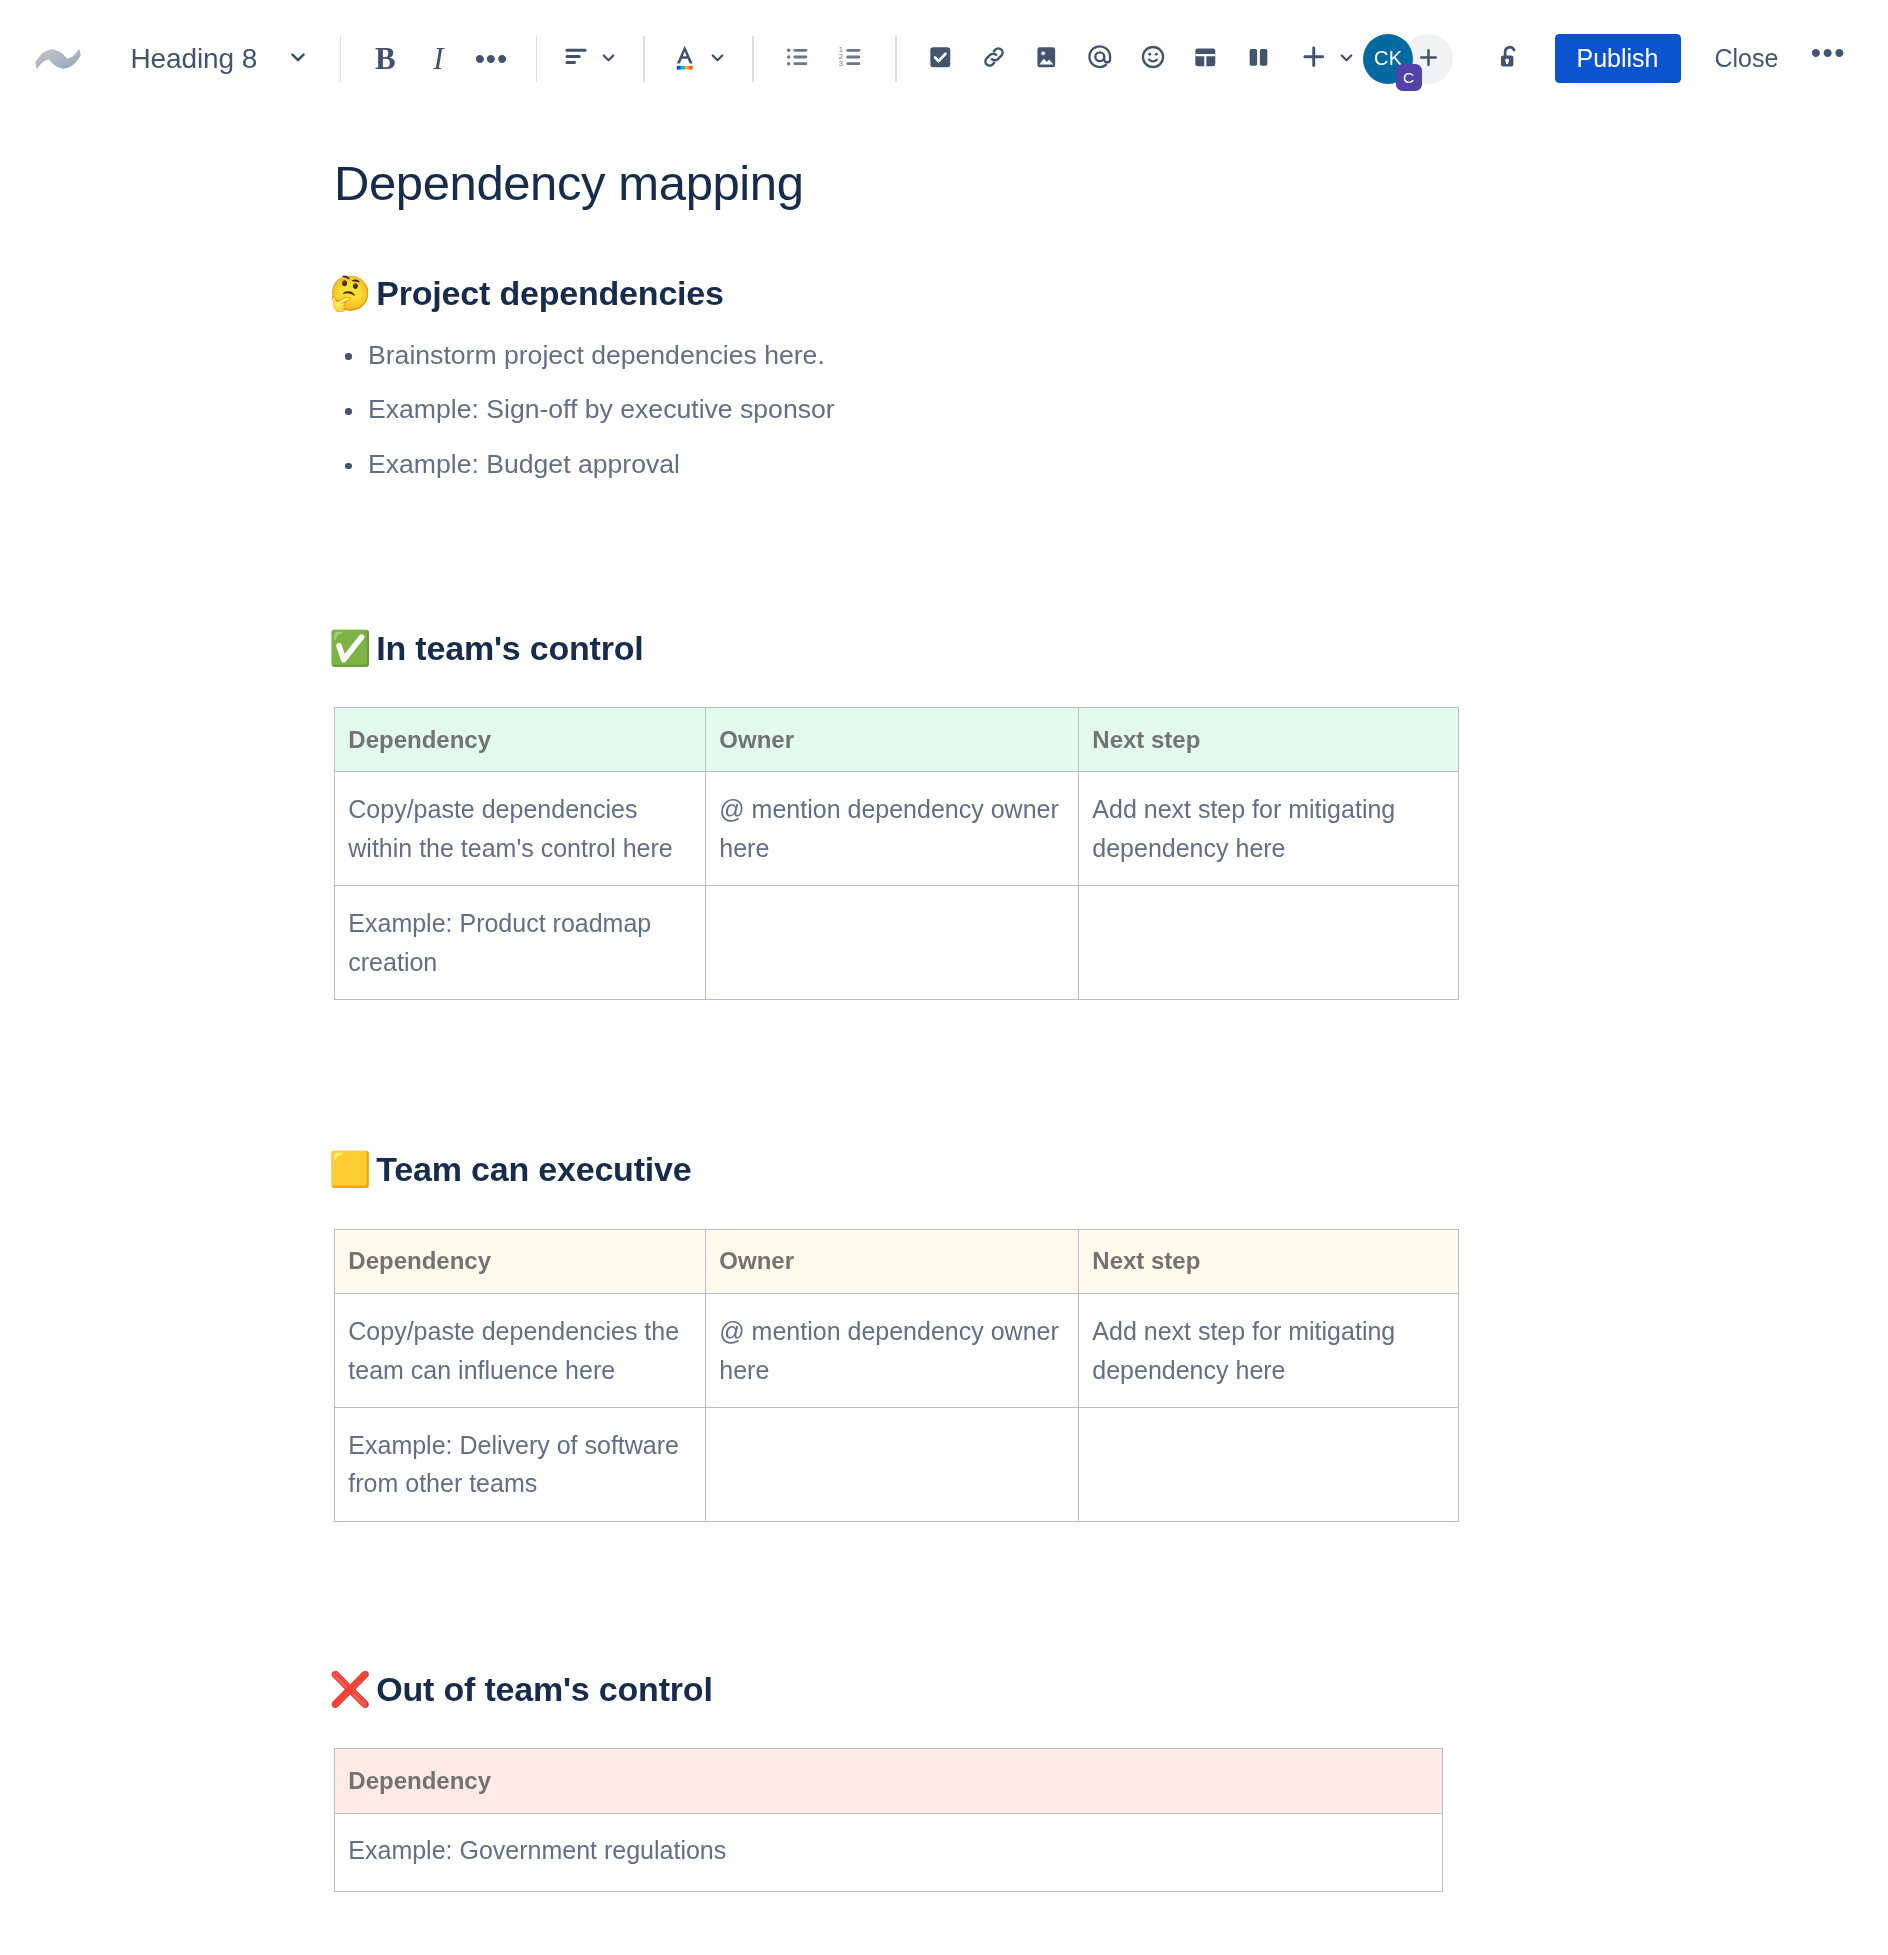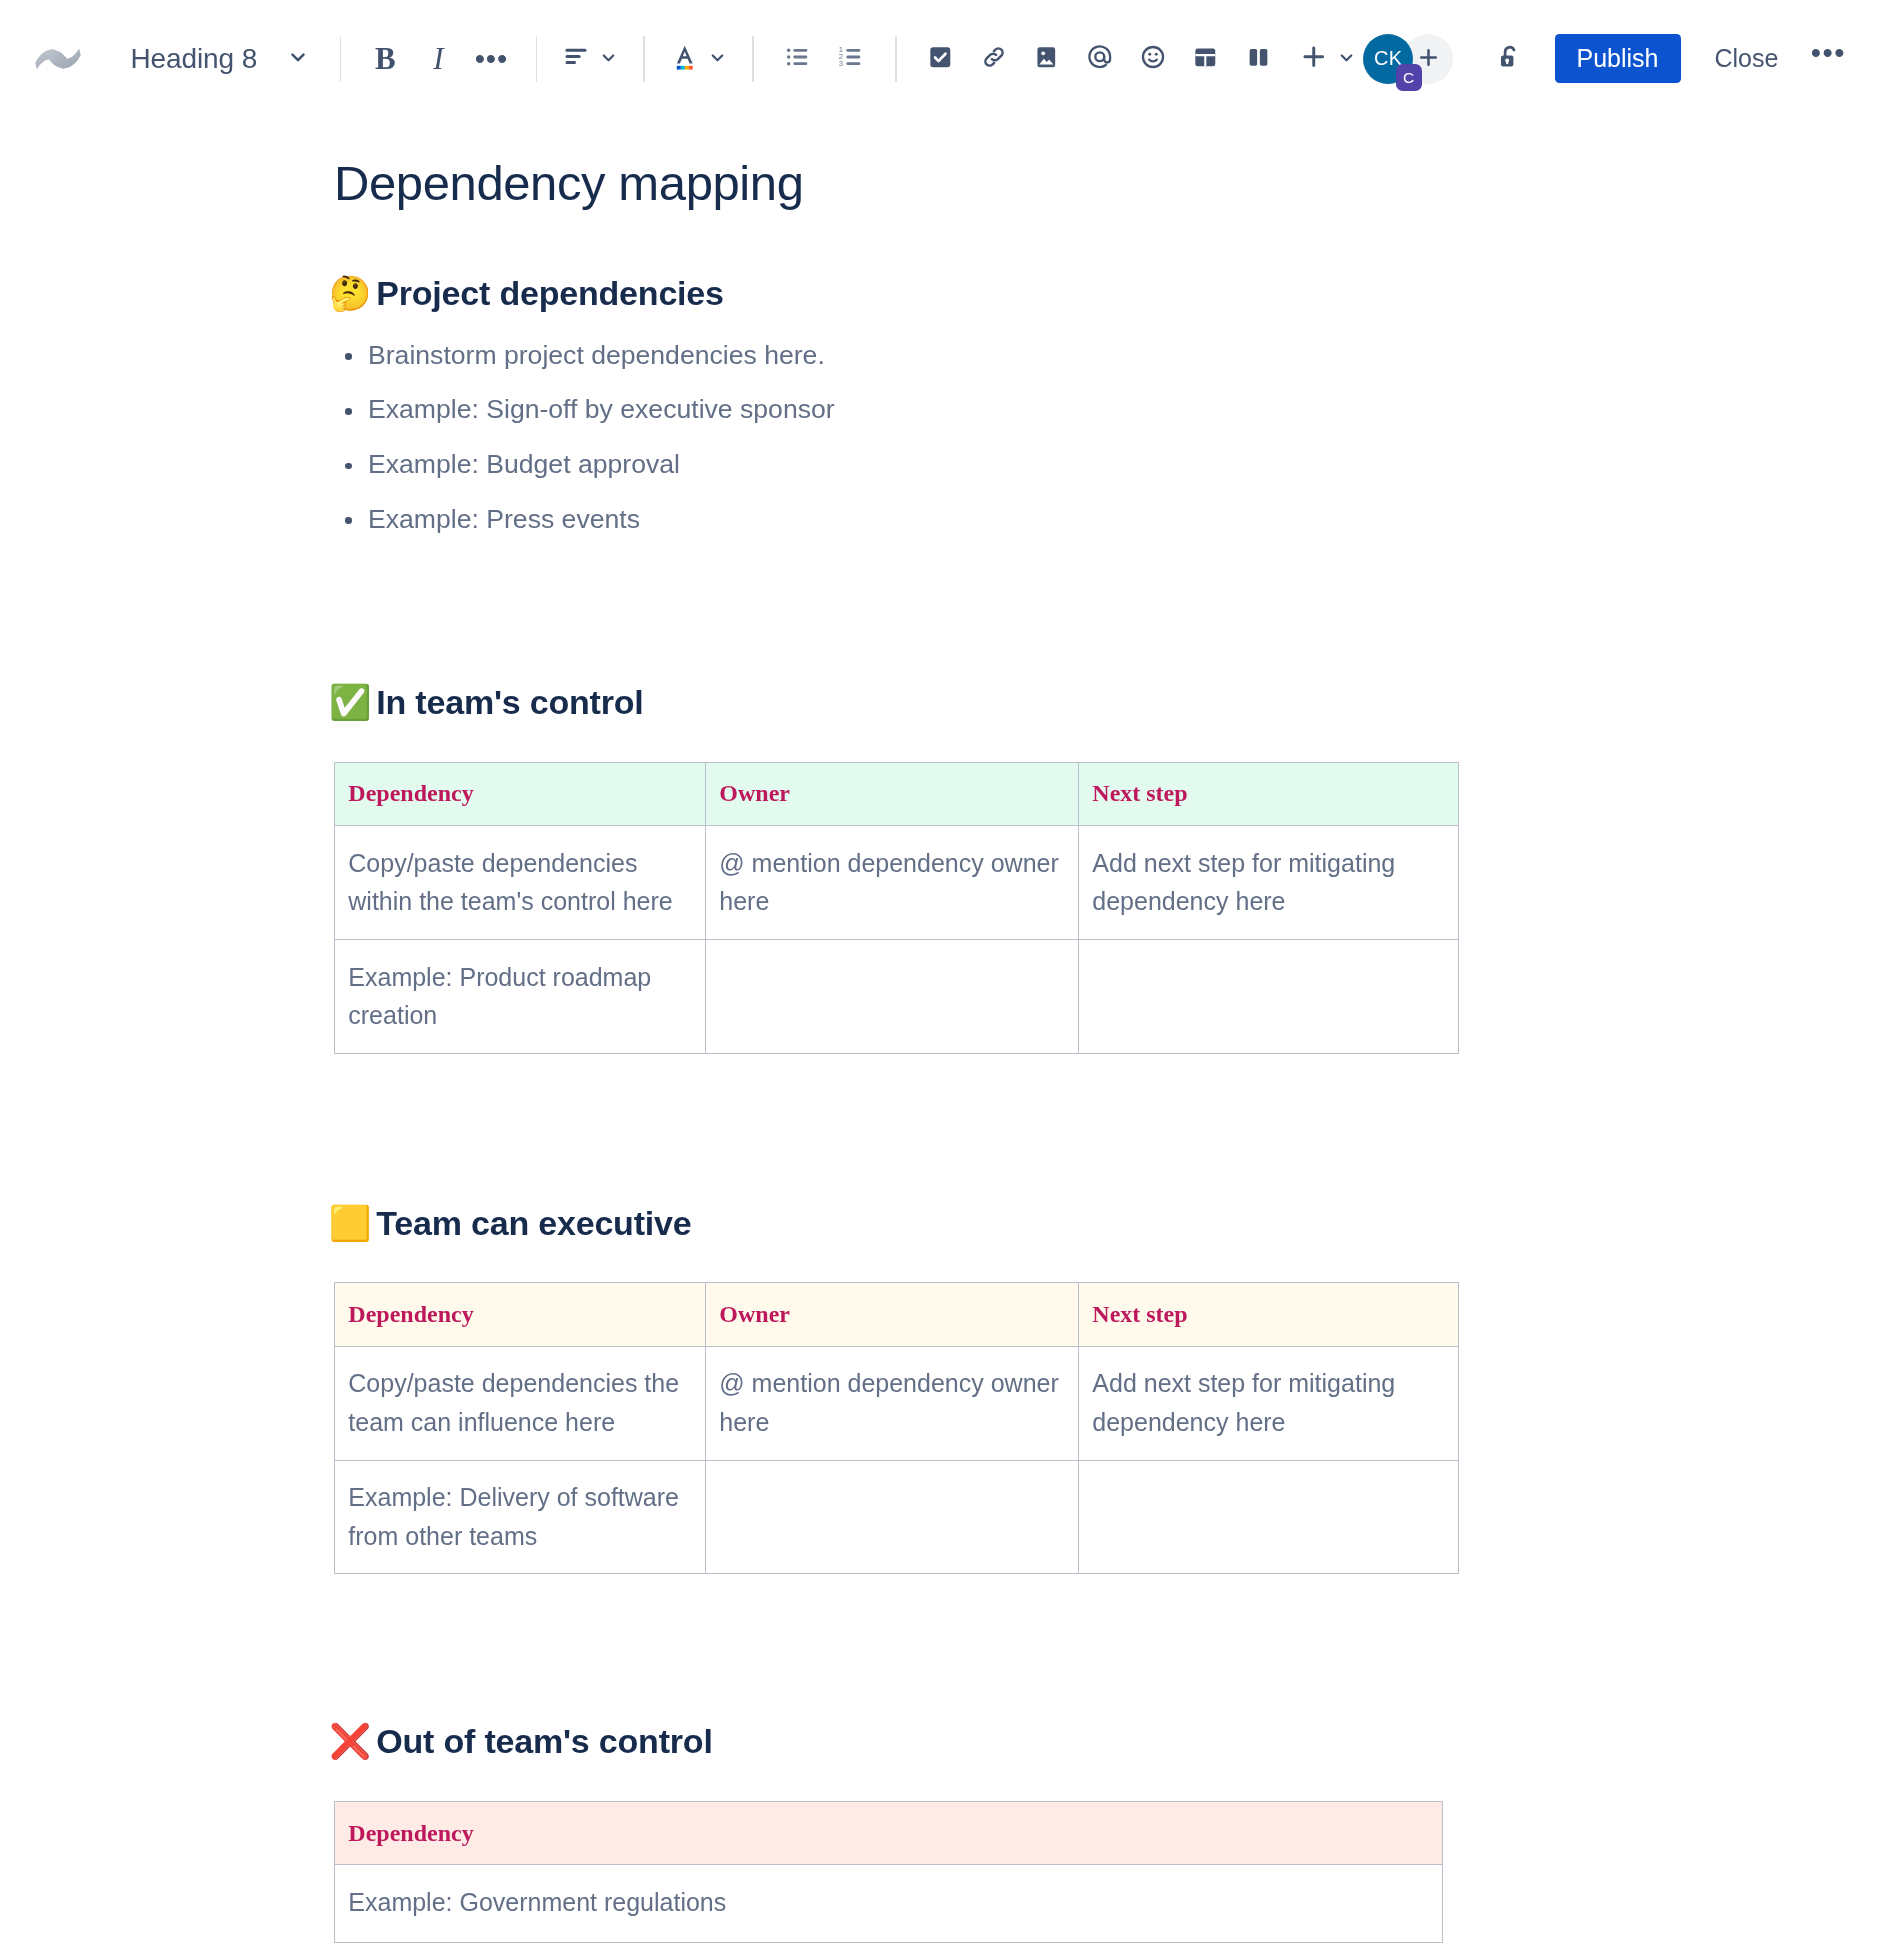--- a/index.html
+++ b/index.html
@@ -231,24 +231,23 @@
   table.doc-table th,
   table.doc-table td {
     border: 1.5px solid #b9c0cc;
     padding: 17.7px 13.3px 17.7px 13.3px;
     vertical-align: top;
     text-align: left;
   }
   table.doc-table th {
     font-size: 24px;
     font-weight: bold;
-    color: #be185d;
+    color: #737373;
     height: 62px;
     padding-top: 17.7px;
-    font-family: Liberation Serif, serif;
   }
   table.doc-table td {
     font-size: 25px;
     color: #626f86;
     line-height: 1.55;
     height: 105px;
   }
 
   .hdr-green th { background: #e3fbef; }
   .hdr-yellow th { background: #fffaeb; }
@@ -489,21 +488,20 @@
 
   <div class="sect-1">
     <h2 class="h2">
       <span class="h2-emoji">🤔</span>
       <span>Project dependencies</span>
     </h2>
     <ul class="bullets">
       <li>Brainstorm project dependencies here.</li>
       <li>Example: Sign-off by executive sponsor</li>
       <li>Example: Budget approval</li>
-      <li>Example: Press events</li>
     </ul>
   </div>
 
   <div class="sect-2">
     <h2 class="h2">
       <span class="h2-emoji">✅</span>
       <span>In team's control</span>
     </h2>
     <table class="doc-table w3">
       <thead class="hdr-green">

